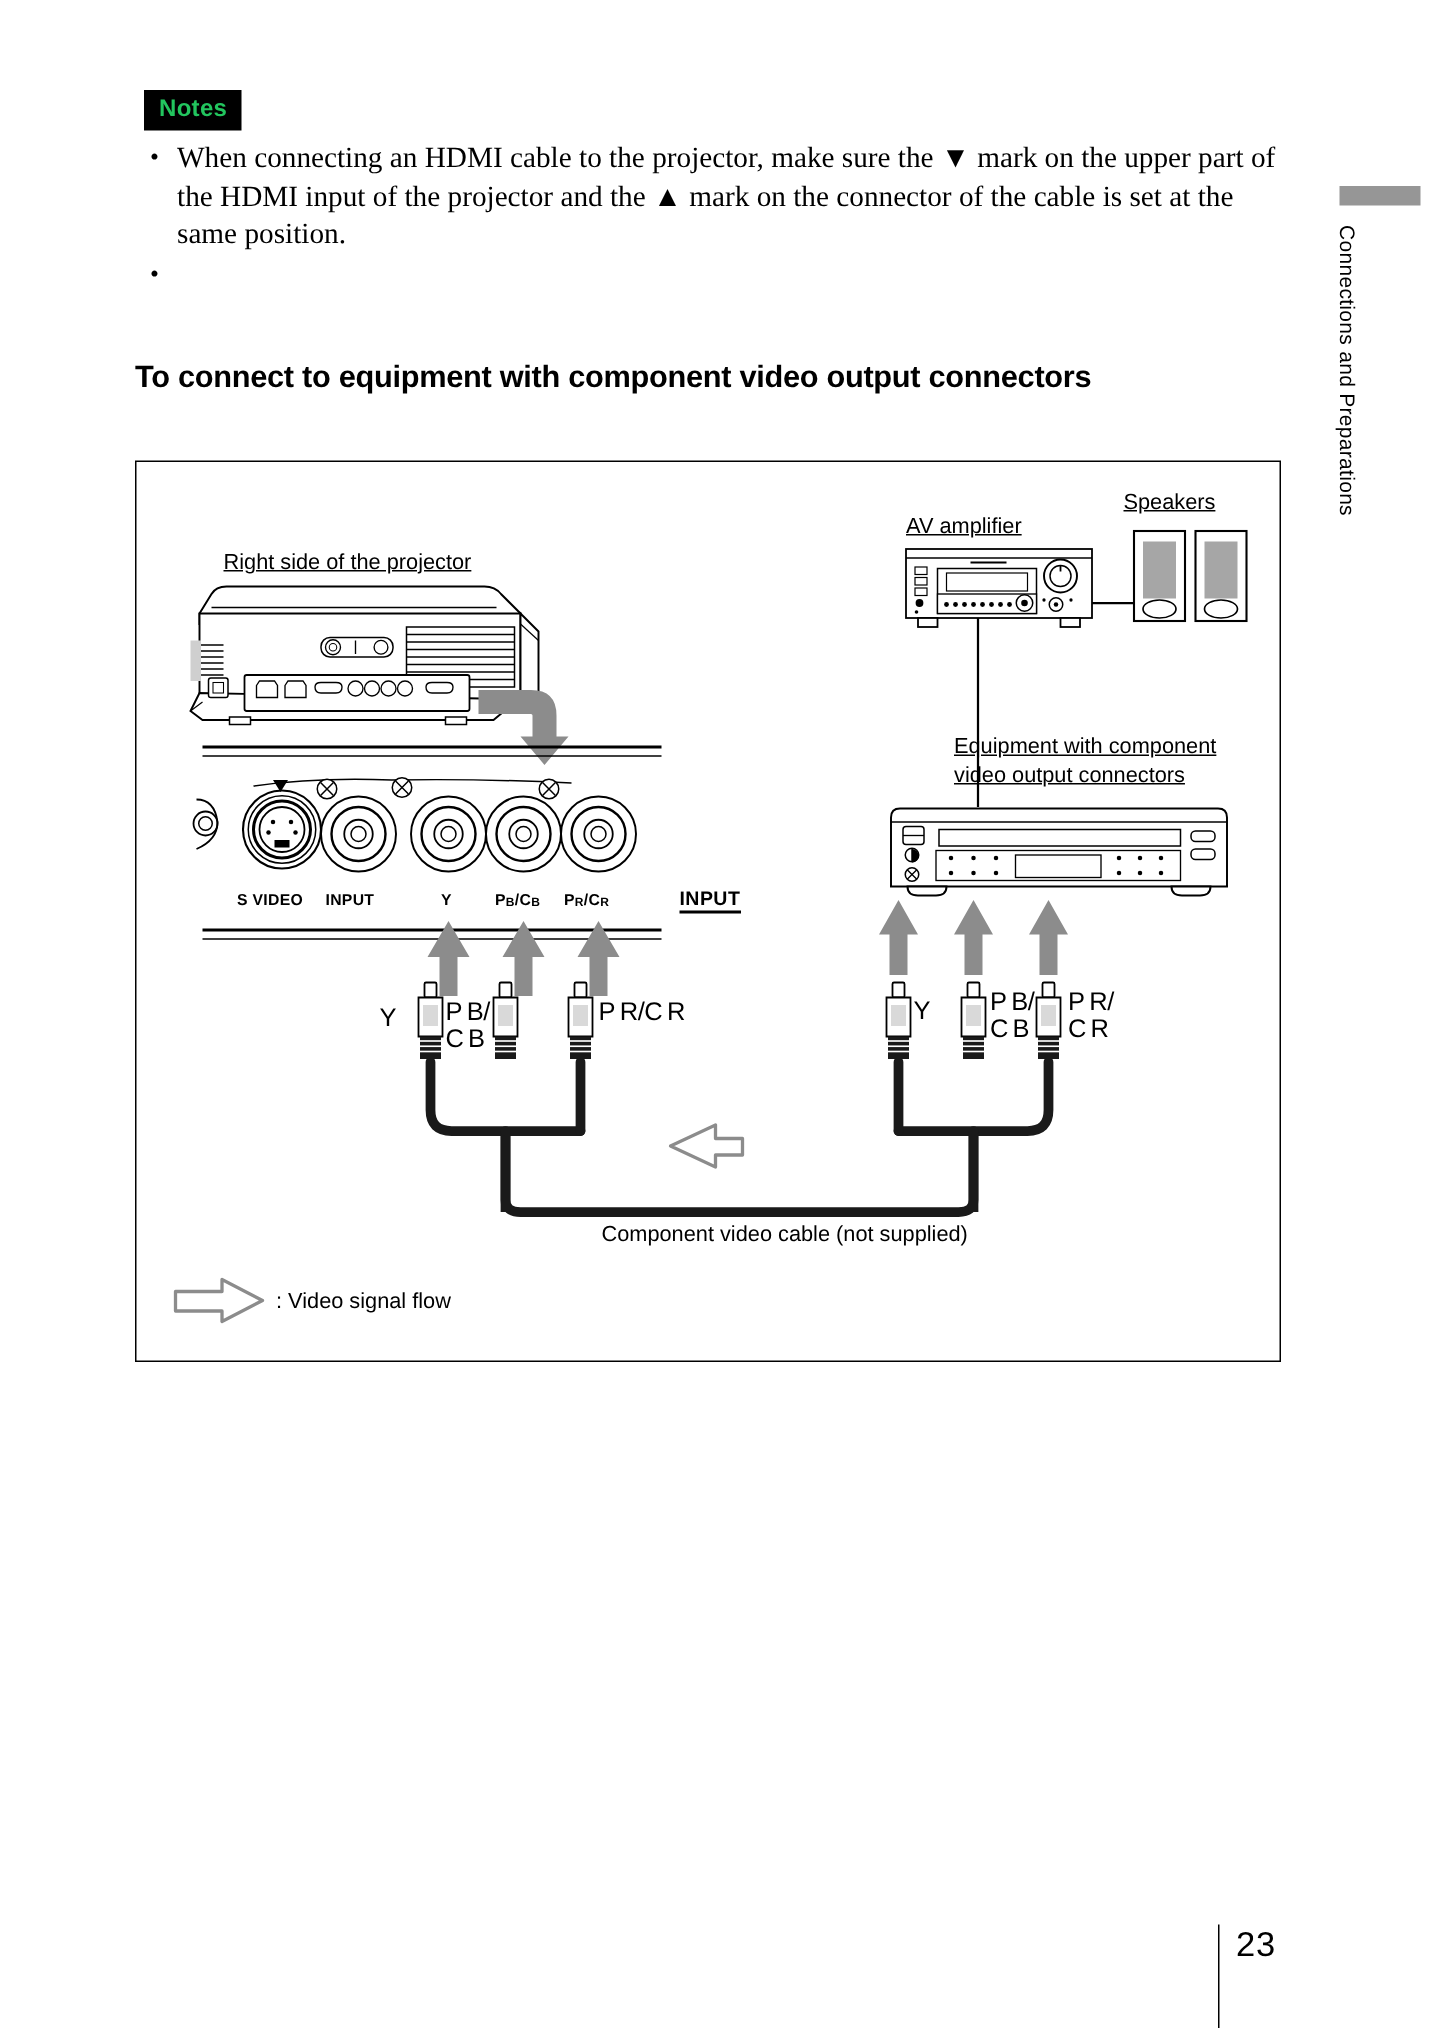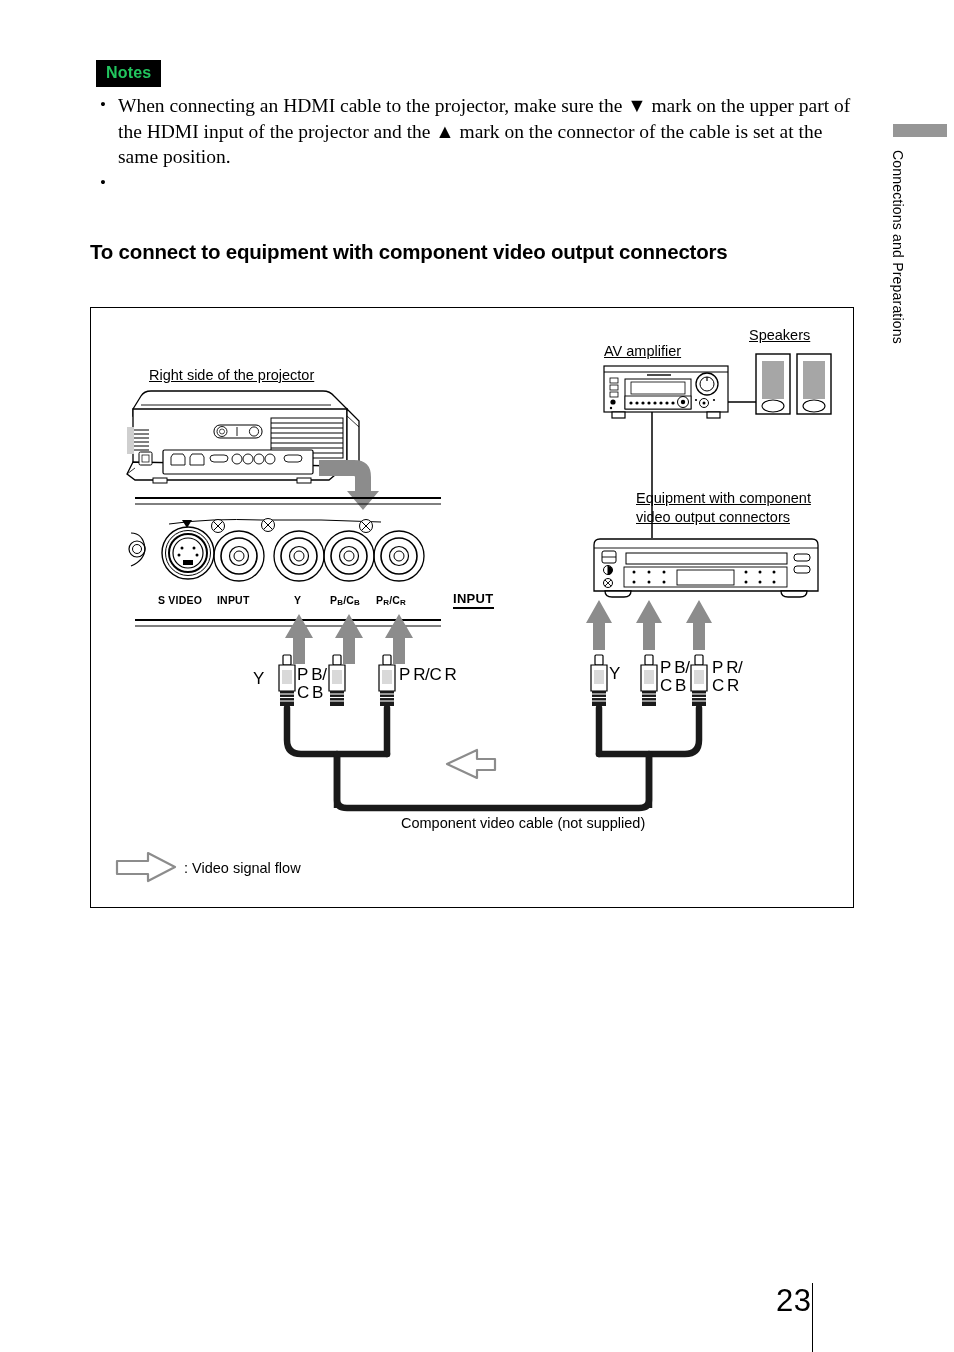--- a/index.html
+++ b/index.html
@@ -155,23 +155,23 @@
   #page-rule {
     position: absolute;
     left: 812px;
     top: 1283px;
     width: 1px;
     height: 69px;
     background: #000000;
   }
   #page-number {
     position: absolute;
-    left: 776px;
+    left: 824px;
     top: 1283px;
-    font-size: 31px;
+    font-size: 23px;
     letter-spacing: 0.5px;
   }
 </style>
 </head>
 <body>
 
 <div id="notes-block">
   <span id="notes-badge">Notes</span>
   <ul class="note-list">
     <li>

